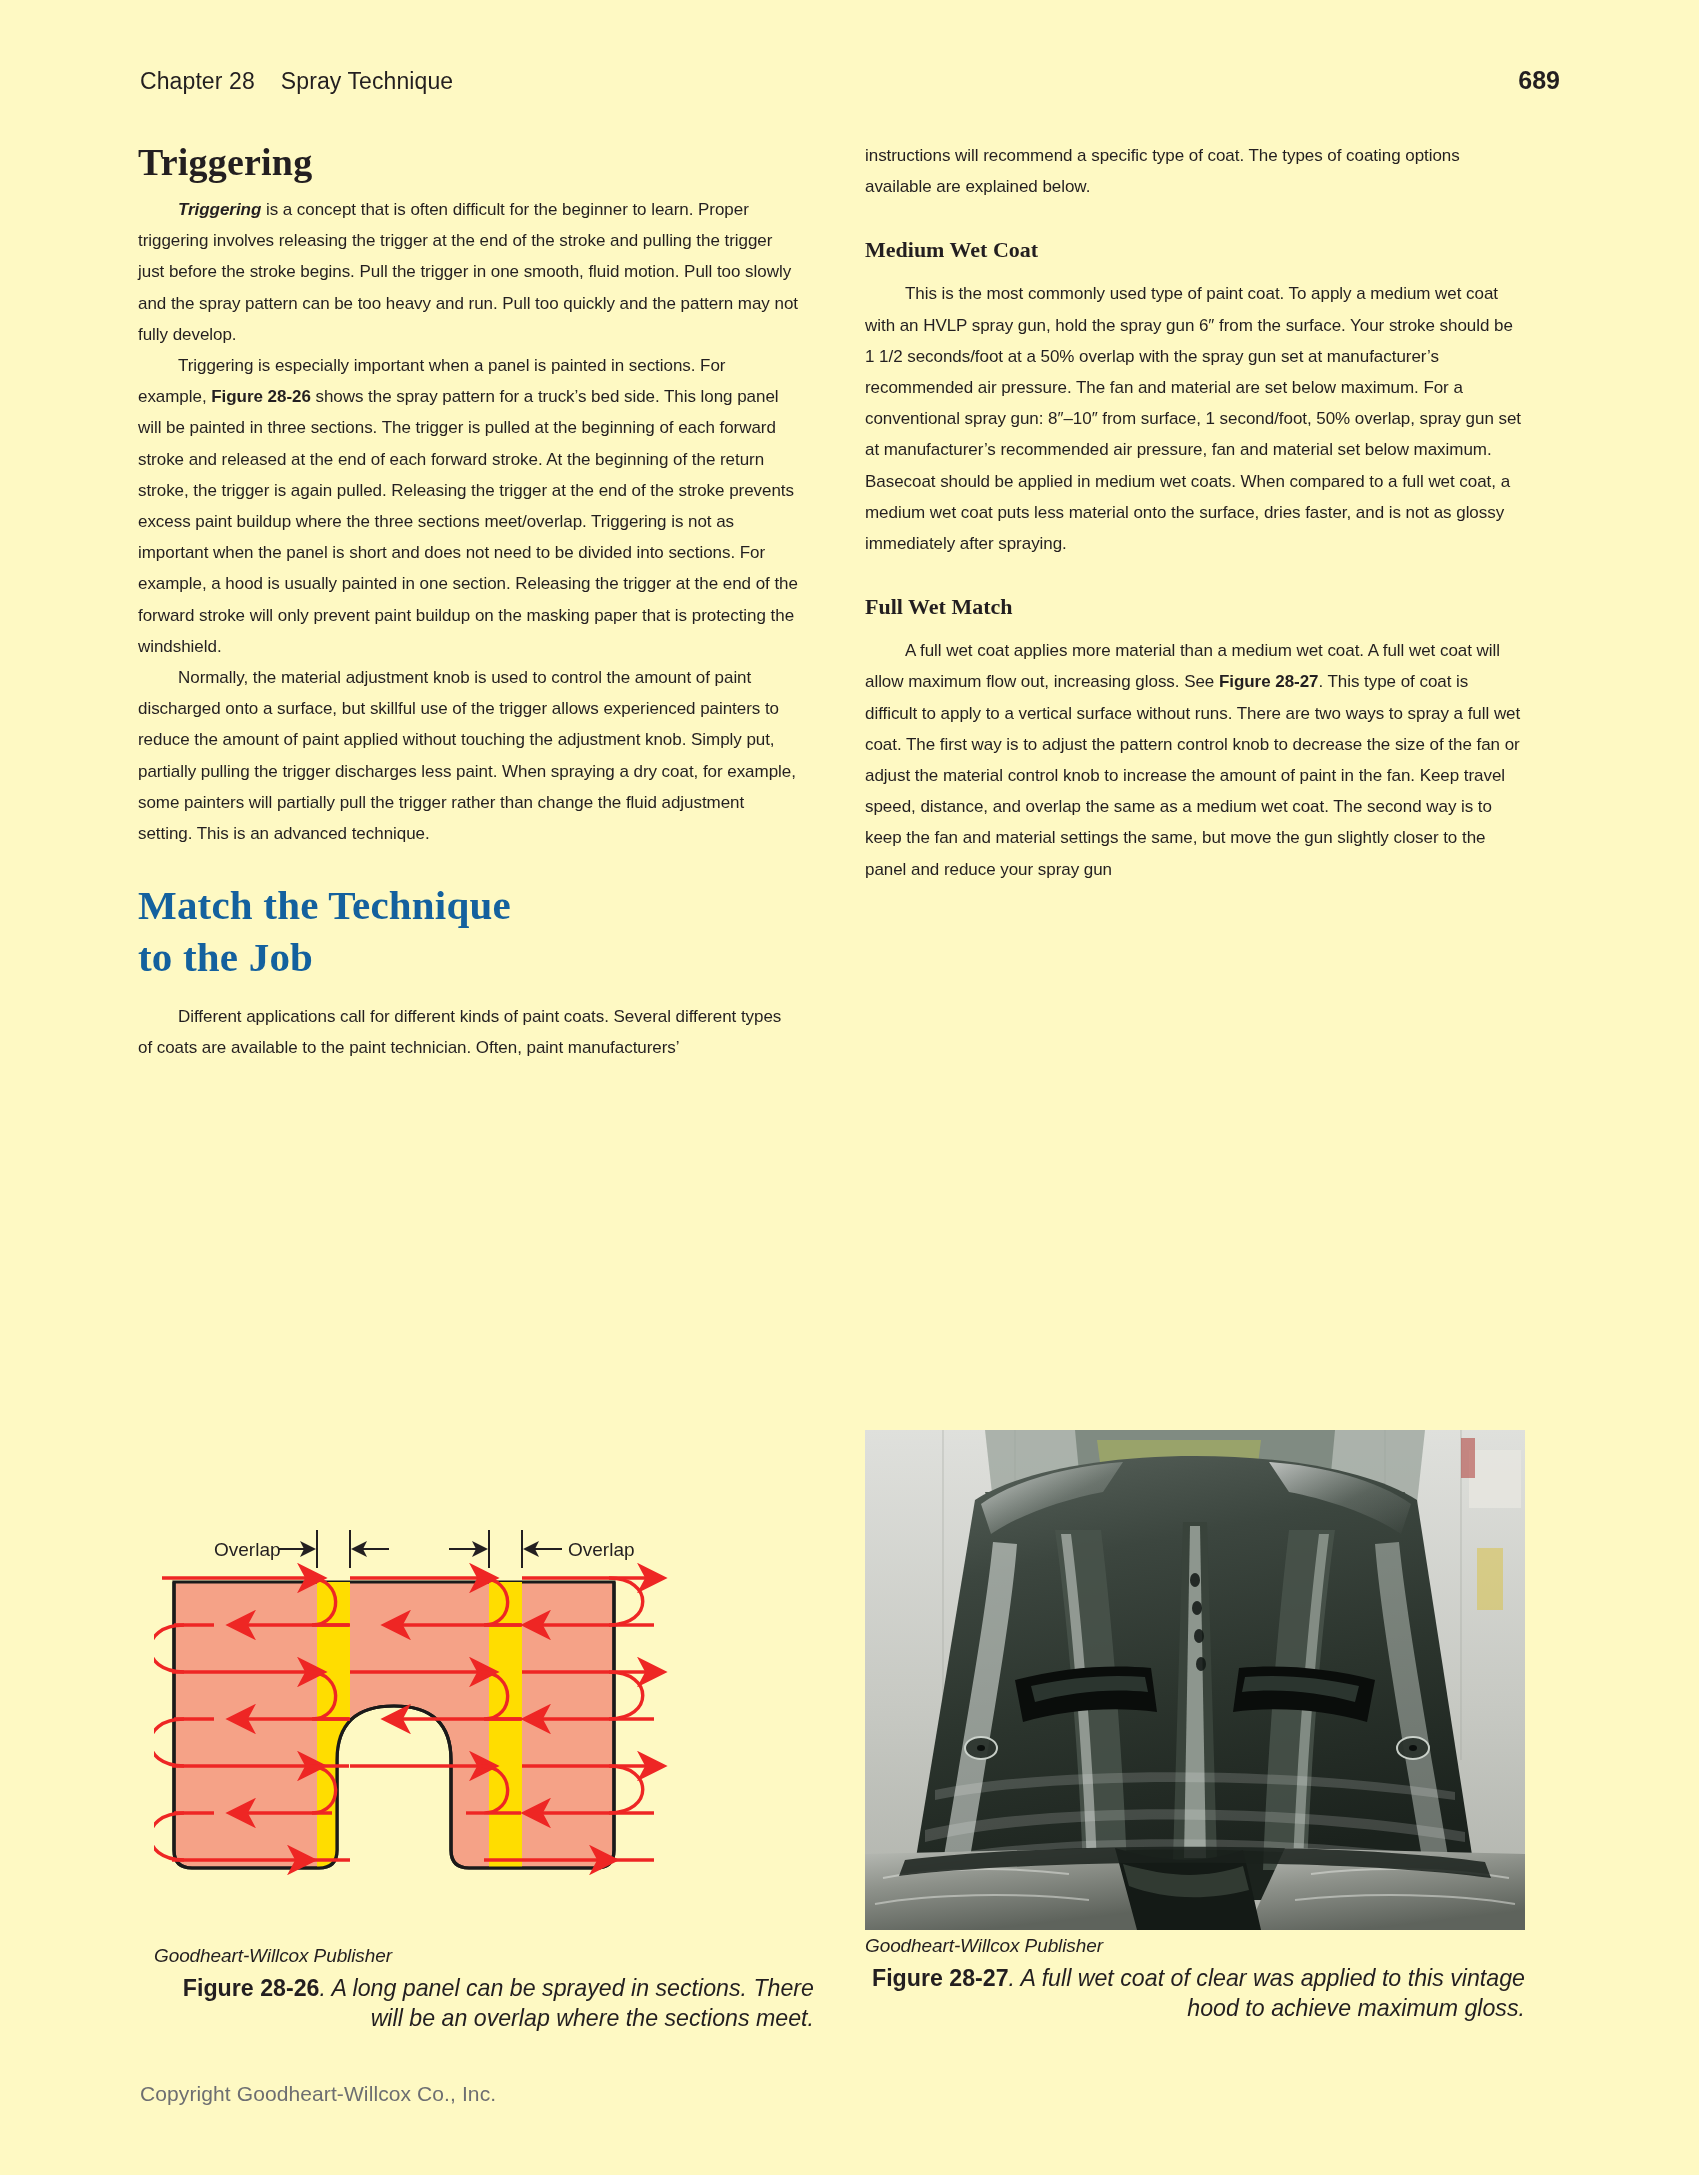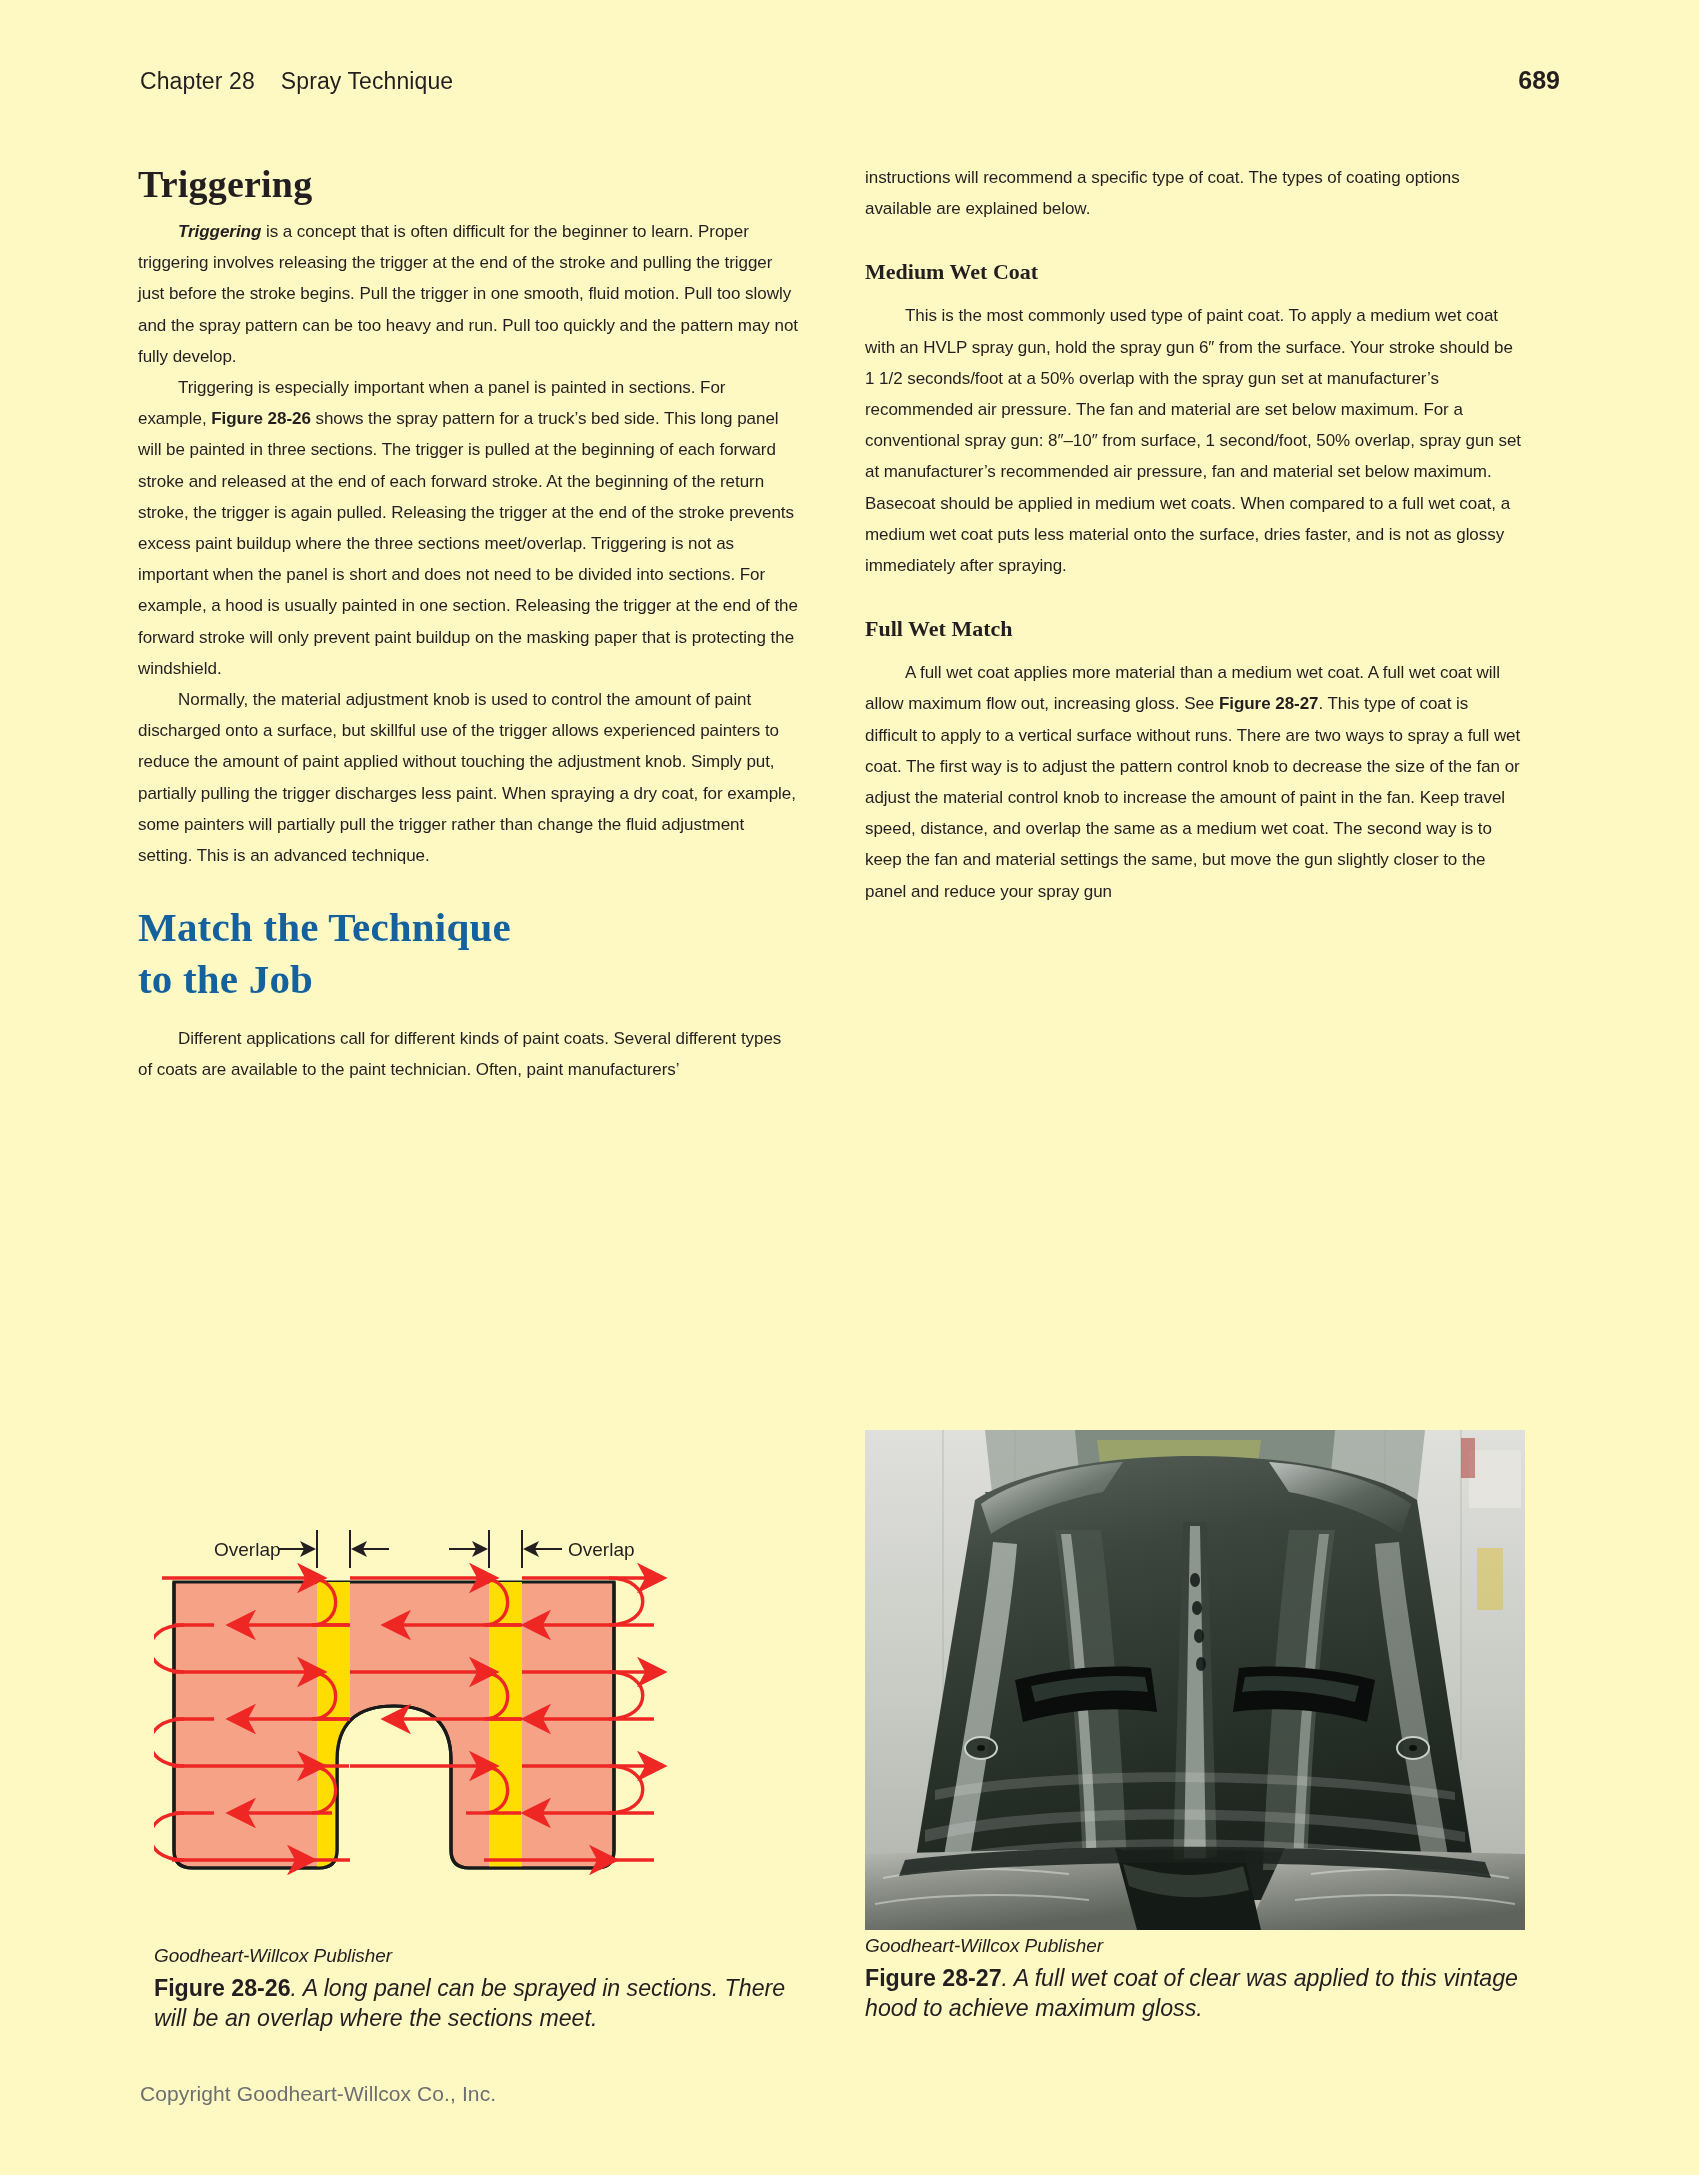--- a/index.html
+++ b/index.html
@@ -40,21 +40,21 @@
   .runhead-page {
     font-size: 25px;
     font-weight: bold;
     color: #231f20;
   }
 
   
   .cols {
     position: absolute;
     left: 138px;
-    top: 162px;
+    top: 140px;
     width: 1424px;
     height: 1380px;
   }
   .col {
     position: absolute;
     top: 0;
     width: 660px;
   }
   .col-left  { left: 0px; }
   .col-right { left: 727px; }
@@ -109,20 +109,21 @@
     color: #231f20;
     margin-top: 5px;
     letter-spacing: -.1px;
   }
   .caption {
     font-size: 23.2px;
     line-height: 30px;
     font-style: italic;
     color: #231f20;
     margin-top: 6px;
+    text-align: right;
   }
   .caption .figno {
     font-style: normal;
     font-weight: bold;
   }
 
   
   .photo-frame {
     width: 660px;
     height: 500px;

